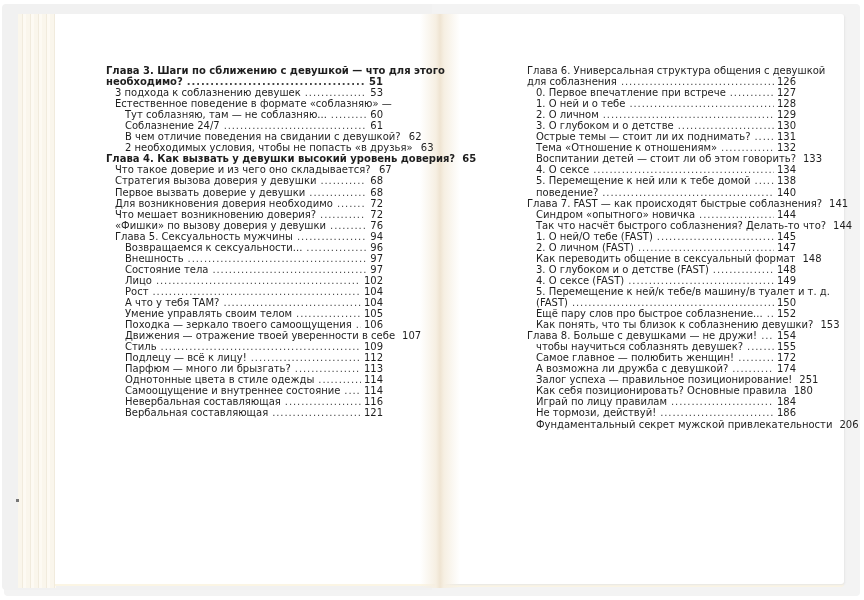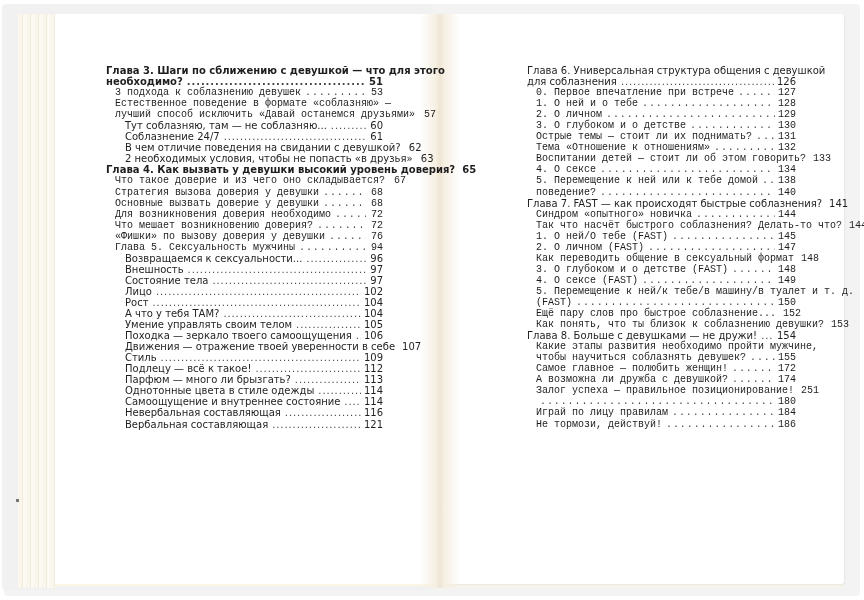--- a/index.html
+++ b/index.html
@@ -46,21 +46,21 @@
     .entry { display: block; }
     .row { display: flex; align-items: flex-end; white-space: nowrap; }
     .row .txt { flex: 0 0 auto; }
     .row .dots {
       flex: 1 1 auto; overflow: hidden; margin: 0 3px 0 4px; color: #444;
       letter-spacing: 0.9px;
     }
     .row .pg { flex: 0 0 auto; min-width: 14px; text-align: right; }
     .first-line { white-space: nowrap; }
     .lvl0 { padding-left: 0; }
-    .lvl1 { padding-left: 9px; font-family: Liberation Mono, monospace; }
+    .lvl1 { padding-left: 9px; }
     .lvl2 { padding-left: 19px; }
     .bold { font-weight: bold; }
   </style>
 </head>
 <body>
 
 <div class="shadow-back"></div>
 <div class="cover-left"></div>
 <div class="cover-right"></div>
 <div class="edges"></div>
@@ -81,25 +81,20 @@
     </div>
     <div class="entry lvl1">
       <div class="row">
         <span class="txt">3 подхода к соблазнению девушек</span>
         <span class="dots">........................................................................................................................</span>
         <span class="pg">53</span>
       </div>
     </div>
     <div class="entry lvl1">
       <div class="first-line">Естественное поведение в формате «соблазняю» —</div>
-      <div class="row">
-        <span class="txt">лучший способ исключить «Давай останемся друзьями»</span>
-        <span class="dots">........................................................................................................................</span>
-        <span class="pg">57</span>
-      </div>
     </div>
     <div class="entry lvl2">
       <div class="row">
         <span class="txt">Тут соблазняю, там — не соблазняю...</span>
         <span class="dots">........................................................................................................................</span>
         <span class="pg">60</span>
       </div>
     </div>
     <div class="entry lvl2">
       <div class="row">
@@ -138,21 +133,21 @@
     </div>
     <div class="entry lvl1">
       <div class="row">
         <span class="txt">Стратегия вызова доверия у девушки</span>
         <span class="dots">........................................................................................................................</span>
         <span class="pg">68</span>
       </div>
     </div>
     <div class="entry lvl1">
       <div class="row">
-        <span class="txt">Основные вызвать доверие у девушки</span>
+        <span class="txt">Первое вызвать доверие у девушки</span>
         <span class="dots">........................................................................................................................</span>
         <span class="pg">68</span>
       </div>
     </div>
     <div class="entry lvl1">
       <div class="row">
         <span class="txt">Для возникновения доверия необходимо</span>
         <span class="dots">........................................................................................................................</span>
         <span class="pg">72</span>
       </div>
@@ -243,21 +238,21 @@
     </div>
     <div class="entry lvl2">
       <div class="row">
         <span class="txt">Стиль</span>
         <span class="dots">........................................................................................................................</span>
         <span class="pg">109</span>
       </div>
     </div>
     <div class="entry lvl2">
       <div class="row">
-        <span class="txt">Подлецу — всё к такое!</span>
+        <span class="txt">Подлецу — всё к лицу!</span>
         <span class="dots">........................................................................................................................</span>
         <span class="pg">112</span>
       </div>
     </div>
     <div class="entry lvl2">
       <div class="row">
         <span class="txt">Парфюм — много ли брызгать?</span>
         <span class="dots">........................................................................................................................</span>
         <span class="pg">113</span>
       </div>
@@ -449,21 +444,20 @@
       </div>
     </div>
     <div class="entry lvl0">
       <div class="row">
         <span class="txt">Глава 8. Больше с девушками — не дружи!</span>
         <span class="dots">........................................................................................................................</span>
         <span class="pg">154</span>
       </div>
     </div>
     <div class="entry lvl1">
-      <div class="first-line">Какие этапы развития необходимо пройти мужчине,</div>
       <div class="row">
         <span class="txt">чтобы научиться соблазнять девушек?</span>
         <span class="dots">........................................................................................................................</span>
         <span class="pg">155</span>
       </div>
     </div>
     <div class="entry lvl1">
       <div class="row">
         <span class="txt">Самое главное — полюбить женщин!</span>
         <span class="dots">........................................................................................................................</span>
@@ -479,31 +473,39 @@
     </div>
     <div class="entry lvl1">
       <div class="row">
         <span class="txt">Залог успеха — правильное позиционирование!</span>
         <span class="dots">........................................................................................................................</span>
         <span class="pg">251</span>
       </div>
     </div>
     <div class="entry lvl1">
       <div class="row">
+        <span class="txt">Как себя позиционировать? Основные правила</span>
         <span class="dots">........................................................................................................................</span>
         <span class="pg">180</span>
       </div>
     </div>
     <div class="entry lvl1">
       <div class="row">
         <span class="txt">Играй по лицу правилам</span>
         <span class="dots">........................................................................................................................</span>
         <span class="pg">184</span>
       </div>
     </div>
     <div class="entry lvl1">
       <div class="row">
         <span class="txt">Не тормози, действуй!</span>
         <span class="dots">........................................................................................................................</span>
         <span class="pg">186</span>
+      </div>
+    </div>
+    <div class="entry lvl1">
+      <div class="row">
+        <span class="txt">Фундаментальный секрет мужской привлекательности</span>
+        <span class="dots">........................................................................................................................</span>
+        <span class="pg">206</span>
       </div>
     </div>
   </div>
 
 </body></html>

